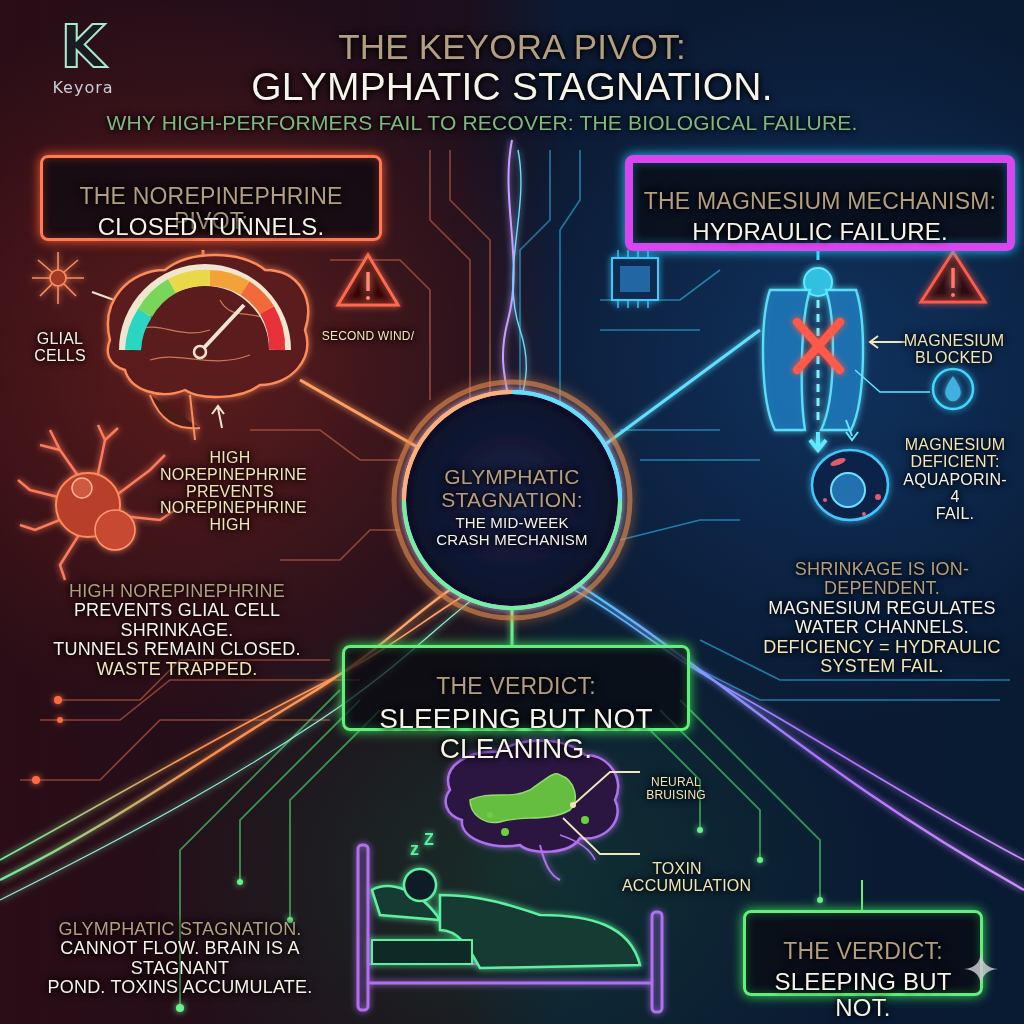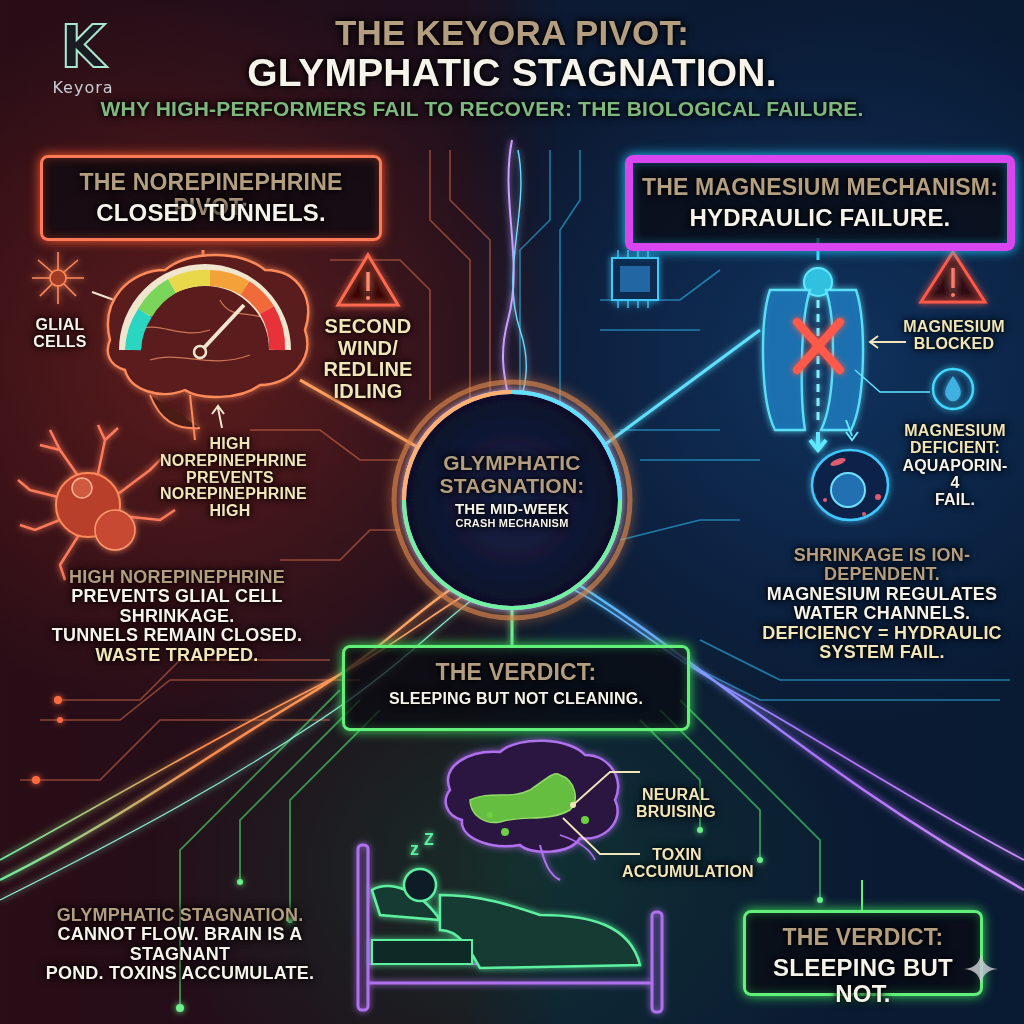--- a/index.html
+++ b/index.html
@@ -10,21 +10,21 @@
     }
     .bg {
       position:absolute; inset:0;
       background:
         radial-gradient(ellipse 520px 520px at 20% 35%, rgba(140,40,30,0.55), transparent 70%),
         radial-gradient(ellipse 520px 520px at 82% 35%, rgba(20,70,130,0.55), transparent 70%),
         radial-gradient(ellipse 520px 420px at 50% 85%, rgba(20,70,50,0.55), transparent 70%),
         linear-gradient(90deg, #2a0d16 0%, #1d0f1c 45%, #0c1a33 55%, #091a33 100%);
     }
     svg.art { position:absolute; inset:0; }
-    .t { position:absolute; text-align:center; font-family:"Liberation Sans Narrow","Liberation Sans",sans-serif; font-weight:bold; letter-spacing:0.2px; line-height:1.08; text-transform:uppercase; text-shadow:0 0 4px #000, 0 0 8px #000; }
+    .t { position:absolute; text-align:center; font-family:"Liberation Sans Narrow","Liberation Sans",sans-serif; font-weight:normal; letter-spacing:0.2px; line-height:1.08; text-transform:uppercase; text-shadow:0 0 4px #000, 0 0 8px #000;margin-top:14px; }
     .gold { color:#b49e80; }
     .white { color:#f6f3ea; }
     .cream { color:#f2e6b8; }
     .green { color:#7fb87f; }
     .box { position:absolute; border-radius:8px; background:rgba(10,10,16,0.72); }
     .box-red { border:3px solid #ff7a55; box-shadow:0 0 12px #ff5a30, inset 0 0 10px rgba(255,90,48,0.35); }
     .box-cyan { border:8px solid #d946ef; box-shadow:0 0 12px #20c8ff, inset 0 0 10px rgba(32,200,255,0.35); }
     .box-green { border:3px solid #62f07a; box-shadow:0 0 12px #3cdc5a, inset 0 0 10px rgba(60,220,90,0.35); }
     .logo { position:absolute; left:28px; top:18px; width:110px; text-align:center; }
     .logo-k { font-size:58px; font-weight:bold; color:#1b1b22; -webkit-text-stroke:2px #a9e8cf; font-family:"DejaVu Sans",sans-serif; line-height:1; }
@@ -277,23 +277,22 @@
 <div class="t green" style="left:0; width:964px; top:98px; font-size:21px;">WHY HIGH-PERFORMERS FAIL TO RECOVER: THE BIOLOGICAL FAILURE.</div>
 
 <div class="box box-red" style="left:40px; top:155px; width:336px; height:80px;">
   <div class="t gold" style="left:0; width:336px; top:12px; font-size:23px;">THE NOREPINEPHRINE PIVOT:</div>
   <div class="t white" style="left:0; width:336px; top:42px; font-size:24px;">CLOSED TUNNELS.</div>
 </div>
 <div class="t white" style="left:30px; width:60px; top:316px; font-size:16px;">
   <div>GLIAL</div>
   <div>CELLS</div>
 </div>
-<div class="t cream" style="left:306px; width:124px; top:316px; font-size:20px;text-align:center;">
+<div class="t cream" style="left:306px; width:124px; top:316px; font-size:12px;text-align:center;">
   <div>SECOND WIND/</div>
-  <div>REDLINE IDLING</div>
 </div>
 <div class="t cream" style="left:160px; width:140px; top:436px; font-size:16px; line-height:1.05;">
   <div>HIGH</div>
   <div>NOREPINEPHRINE</div>
   <div>PREVENTS</div>
   <div>NOREPINEPHRINE</div>
   <div>HIGH</div>
 </div>
 <div class="t" style="left:27px; width:300px; top:568px; font-size:18px;">
   <div class="gold">HIGH NOREPINEPHRINE</div>
@@ -321,28 +320,28 @@
   <div class="white">MAGNESIUM REGULATES</div>
   <div class="white">WATER CHANNELS.</div>
   <div class="cream">DEFICIENCY = HYDRAULIC</div>
   <div class="cream">SYSTEM FAIL.</div>
 </div>
 
 <div class="t" style="left:412px; width:200px; top:452px; font-size:21px;">
   <div class="gold">GLYMPHATIC</div>
   <div class="gold">STAGNATION:</div>
   <div class="white" style="font-size:15px; margin-top:4px;">THE MID-WEEK</div>
-  <div class="white" style="font-size:11px;">CRASH MECHANISM</div>
+  <div class="white" style="font-size:15px;">CRASH MECHANISM</div>
 </div>
 
 <div class="box box-green" style="left:342px; top:645px; width:342px; height:80px;">
   <div class="t gold" style="left:0; width:342px; top:12px; font-size:23px;">THE VERDICT:</div>
-  <div class="t white" style="left:0; width:342px; top:42px; font-size:16px;">SLEEPING BUT NOT CLEANING.</div>
-</div>
-<div class="t cream" style="left:636px; width:80px; top:786px; font-size:16px;">
+  <div class="t white" style="left:0; width:342px; top:42px; font-size:28px;">SLEEPING BUT NOT CLEANING.</div>
+</div>
+<div class="t cream" style="left:636px; width:80px; top:762px; font-size:12px;">
   <div>NEURAL</div>
   <div>BRUISING</div>
 </div>
 <div class="t cream" style="left:622px; width:110px; top:846px; font-size:16px;">
   <div>TOXIN</div>
   <div>ACCUMULATION</div>
 </div>
 
 <div class="t" style="left:20px; width:320px; top:906px; font-size:18px;">
   <div class="gold">GLYMPHATIC STAGNATION.</div>

